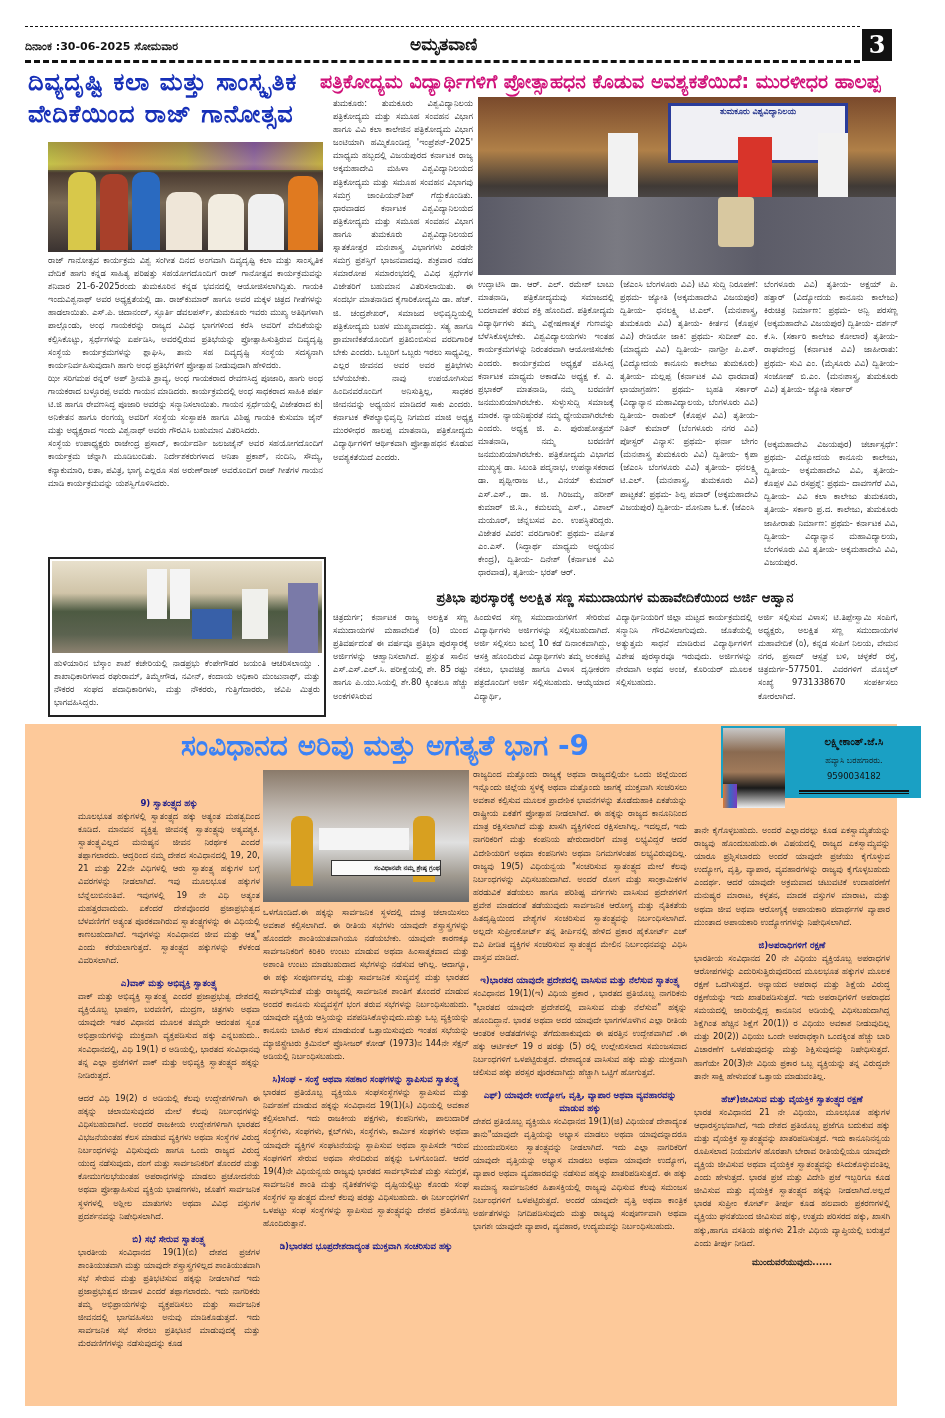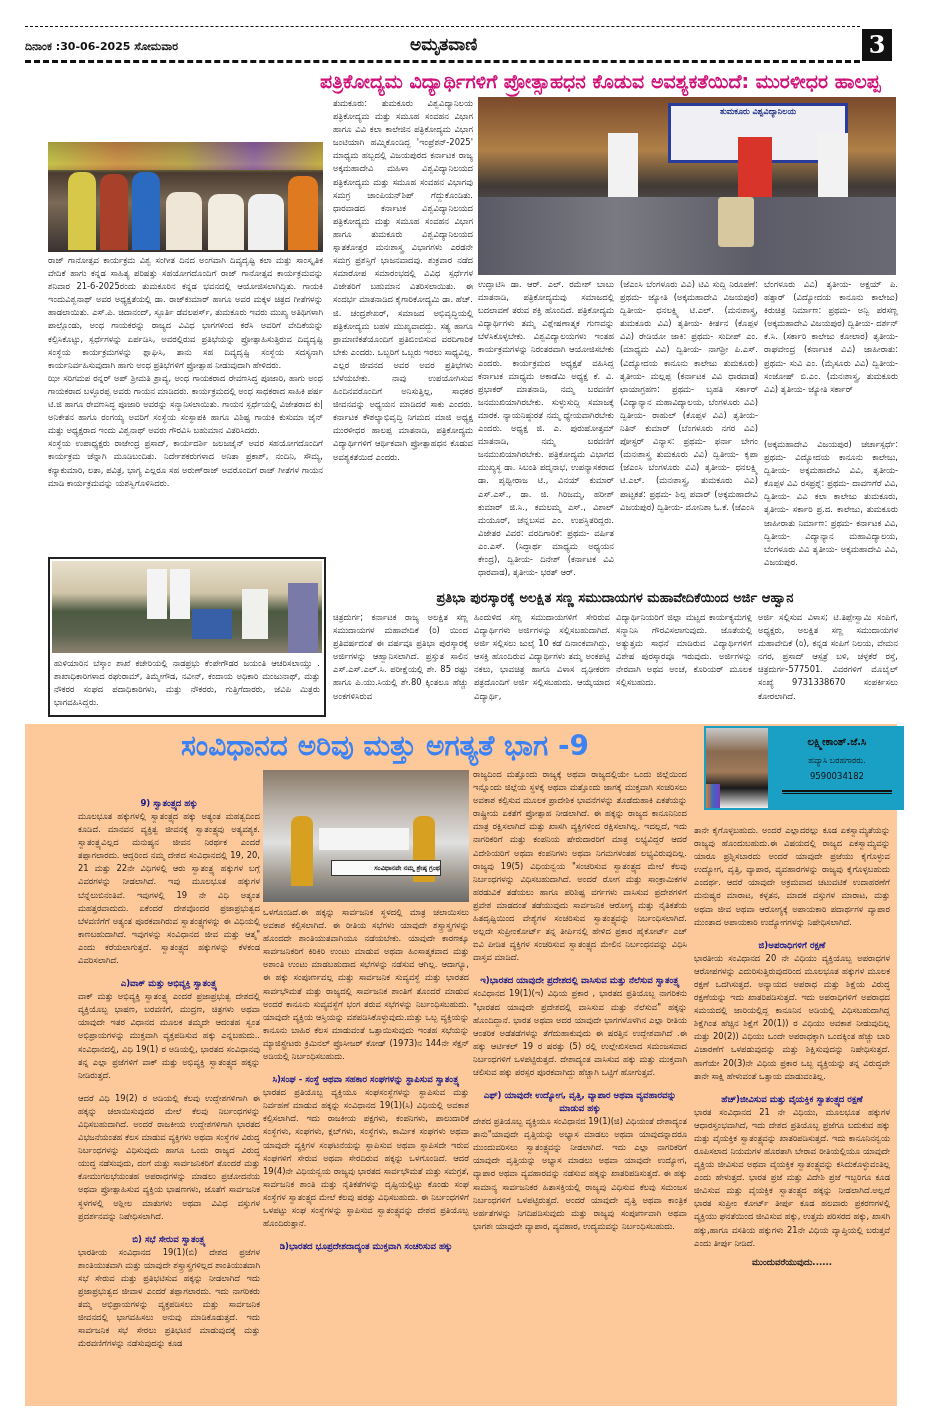--- a/index.html
+++ b/index.html
@@ -24,20 +24,22 @@
 </head>
 <body>
 
 <div class="dash" style="left:25px; top:26px; width:835px; border-top-width:1px;"></div>
 <div class="abs masthead-date">ದಿನಾಂಕ :30-06-2025 ಸೋಮವಾರ</div>
 <div class="abs masthead-title">ಅಮೃತವಾಣಿ</div>
 <div class="abs page-no">3</div>
 <div class="dash" style="left:25px; top:60px; width:835px;"></div>
 
 <div class="abs hl-blue" style="left:28px; top:66px; width:300px;">
+  <div>ದಿವ್ಯದೃಷ್ಟಿ ಕಲಾ ಮತ್ತು ಸಾಂಸ್ಕೃತಿಕ</div>
+  <div>ವೇದಿಕೆಯಿಂದ ರಾಜ್ ಗಾನೋತ್ಸವ</div>
 </div>
 
 <div class="abs photo" style="left:48px; top:142px; width:275px; height:110px; background: linear-gradient(180deg,#2c3a24 0%,#5f7a3a 10%, #9ab64a 20%, #4a3a30 28%, #7a6a56 55%, #3a3230 100%);" title="ರಾಜ್ ಗಾನೋತ್ಸವ ವೇದಿಕೆಯಲ್ಲಿ ಗಣ್ಯರು">
   <div style="position:absolute;left:0;top:0;width:100%;height:28px;background:linear-gradient(90deg,#d6c84a,#e48a4a,#c7a050,#9b5ac0,#d7b040);opacity:.7"></div>
   <div style="position:absolute;left:20px;top:30px;width:28px;height:78px;background:#d8c84a;border-radius:10px 10px 0 0"></div>
   <div style="position:absolute;left:52px;top:32px;width:28px;height:76px;background:#a8402a;border-radius:10px 10px 0 0"></div>
   <div style="position:absolute;left:84px;top:30px;width:28px;height:78px;background:#2a6ac0;border-radius:10px 10px 0 0"></div>
   <div style="position:absolute;left:118px;top:50px;width:36px;height:58px;background:#efe6d8;border-radius:10px 10px 0 0"></div>
   <div style="position:absolute;left:160px;top:52px;width:36px;height:56px;background:#f2ece0;border-radius:10px 10px 0 0"></div>
   <div style="position:absolute;left:200px;top:52px;width:36px;height:56px;background:#f0f0f0;border-radius:10px 10px 0 0"></div>
@@ -76,28 +78,28 @@
 </div>
 
 <div class="abs txt" style="left:478px; top:278px; width:136px; height:308px;">ಉದ್ಘಾಟಿಸಿ ಡಾ. ಆರ್. ಎಲ್. ರಮೇಶ್ ಬಾಬು ಮಾತನಾಡಿ, ಪತ್ರಿಕೋದ್ಯಮವು ಸಮಾಜದಲ್ಲಿ ಬದಲಾವಣೆ ತರುವ ಶಕ್ತಿ ಹೊಂದಿದೆ. ಪತ್ರಿಕೋದ್ಯಮ ವಿದ್ಯಾರ್ಥಿಗಳು ತಮ್ಮ ವಿಶ್ಲೇಷಣಾತ್ಮಕ ಗುಣವನ್ನು ಬೆಳೆಸಿಕೊಳ್ಳಬೇಕು. ವಿಶ್ವವಿದ್ಯಾಲಯಗಳು ಇಂತಹ ಕಾರ್ಯಕ್ರಮಗಳನ್ನು ನಿರಂತರವಾಗಿ ಆಯೋಜಿಸಬೇಕು ಎಂದರು. ಕಾರ್ಯಕ್ರಮದ ಅಧ್ಯಕ್ಷತೆ ವಹಿಸಿದ್ದ ಕರ್ನಾಟಕ ಮಾಧ್ಯಮ ಅಕಾಡೆಮಿ ಅಧ್ಯಕ್ಷ ಕೆ. ವಿ. ಪ್ರಭಾಕರ್ ಮಾತನಾಡಿ, ನಮ್ಮ ಬರವಣಿಗೆ ಜನಮುಖಿಯಾಗಿರಬೇಕು. ಸುಳ್ಳುಸುದ್ದಿ ಸಮಾಜಕ್ಕೆ ಮಾರಕ. ನ್ಯಾಯನಿಷ್ಠುರತೆ ನಮ್ಮ ಧ್ಯೇಯವಾಗಿರಬೇಕು ಎಂದರು. ಅಧ್ಯಕ್ಷ ಜಿ. ಎ. ಪುರುಷೋತ್ತಮ್ ಮಾತನಾಡಿ, ನಮ್ಮ ಬರವಣಿಗೆ ಜನಮುಖಿಯಾಗಿರಬೇಕು. ಪತ್ರಿಕೋದ್ಯಮ ವಿಭಾಗದ ಮುಖ್ಯಸ್ಥ ಡಾ. ಸಿಬಂತಿ ಪದ್ಮನಾಭ, ಉಪನ್ಯಾಸಕರಾದ ಡಾ. ಪೃಥ್ವೀರಾಜ ಟಿ., ವಿನಯ್ ಕುಮಾರ್ ಎಸ್.ಎಸ್., ಡಾ. ಜಿ. ಗಿರಿಜಮ್ಮ, ಹರೀಶ್ ಕುಮಾರ್ ಜಿ.ಸಿ., ಕಮಲಮ್ಮ ಎಸ್., ವಿಶಾಲ್ ಮಯೂರ್, ಚೆನ್ನಬಸವ ಎಂ. ಉಪಸ್ಥಿತರಿದ್ದರು. ವಿಜೇತರ ವಿವರ: ವರದಿಗಾರಿಕೆ: ಪ್ರಥಮ- ವರ್ಷಿತ ಎಂ.ಎಸ್. (ಸಿದ್ಧಾರ್ಥ ಮಾಧ್ಯಮ ಅಧ್ಯಯನ ಕೇಂದ್ರ), ದ್ವಿತೀಯ- ದಿನೇಶ್ (ಕರ್ನಾಟಕ ವಿವಿ ಧಾರವಾಡ), ತೃತೀಯ- ಭರತ್ ಆರ್.</div>
 <div class="abs txt" style="left:620px; top:278px; width:138px; height:308px;">(ಜೆಎಂಸಿ ಬೆಂಗಳೂರು ವಿವಿ) ಟಿವಿ ಸುದ್ದಿ ನಿರೂಪಣೆ: ಪ್ರಥಮ- ಜ್ಯೋತಿ (ಅಕ್ಕಮಹಾದೇವಿ ವಿಜಯಪುರ) ದ್ವಿತೀಯ- ಧನಲಕ್ಷ್ಮಿ ಟಿ.ಎಲ್. (ಮನಃಶಾಸ್ತ್ರ, ತುಮಕೂರು ವಿವಿ) ತೃತೀಯ- ಕೀರ್ತನ (ಕೊಪ್ಪಳ ವಿವಿ) ರೇಡಿಯೋ ಜಾಕಿ: ಪ್ರಥಮ- ಸುದೀಪ್ ಎಂ. (ಮಾಧ್ಯಮ ವಿವಿ) ದ್ವಿತೀಯ- ನಾಗಶ್ರೀ ಪಿ.ಎಸ್. (ವಿದ್ಯೋದಯ ಕಾನೂನು ಕಾಲೇಜು ತುಮಕೂರು) ತೃತೀಯ- ಮಲ್ಲಪ್ಪ (ಕರ್ನಾಟಕ ವಿವಿ ಧಾರವಾಡ) ಛಾಯಾಗ್ರಹಣ: ಪ್ರಥಮ- ಬೃಹತಿ ಸರ್ಕಾರ್ (ವಿದ್ಯಾನ್ಯಾನ ಮಹಾವಿದ್ಯಾಲಯ, ಬೆಂಗಳೂರು ವಿವಿ) ದ್ವಿತೀಯ- ರಾಹುಲ್ (ಕೊಪ್ಪಳ ವಿವಿ) ತೃತೀಯ- ನಿತಿನ್ ಕುಮಾರ್ (ಬೆಂಗಳೂರು ನಗರ ವಿವಿ) ಪೋಸ್ಟರ್ ವಿನ್ಯಾಸ: ಪ್ರಥಮ- ಫರ್ನಾ ಬೇಗಂ (ಮನಃಶಾಸ್ತ್ರ ತುಮಕೂರು ವಿವಿ) ದ್ವಿತೀಯ- ಕೃಪಾ (ಜೆಎಂಸಿ ಬೆಂಗಳೂರು ವಿವಿ) ತೃತೀಯ- ಧನಲಕ್ಷ್ಮಿ ಟಿ.ಎಲ್. (ಮನಃಶಾಸ್ತ್ರ, ತುಮಕೂರು ವಿವಿ) ಪಾಟ್ಟಕತೆ: ಪ್ರಥಮ- ಶಿಲ್ಪ ಪವಾರ್ (ಅಕ್ಕಮಹಾದೇವಿ ವಿಜಯಪುರ) ದ್ವಿತೀಯ- ಮೋನಿಶಾ ಓ.ಕೆ. (ಜೆಎಂಸಿ</div>
 <div class="abs txt" style="left:764px; top:278px; width:134px; height:130px;">ಬೆಂಗಳೂರು ವಿವಿ) ತೃತೀಯ- ಅಕ್ಷಯ್ ಪಿ. ಹತ್ತಾರ್ (ವಿದ್ಯೋದಯ ಕಾನೂನು ಕಾಲೇಜು) ಕಿರುಚಿತ್ರ ನಿರ್ಮಾಣ: ಪ್ರಥಮ- ಅನ್ವಿ ಪರಸಣ್ಣ (ಅಕ್ಕಮಹಾದೇವಿ ವಿಜಯಪುರ) ದ್ವಿತೀಯ- ದರ್ಶನ್ ಕೆ.ಸಿ. (ಸರ್ಕಾರಿ ಕಾಲೇಜು ಕೋಲಾರ) ತೃತೀಯ- ರಾಘವೇಂದ್ರ (ಕರ್ನಾಟಕ ವಿವಿ) ಜಾಹೀರಾತು: ಪ್ರಥಮ- ಸುವಿ ಎಂ. (ಮೈಸೂರು ವಿವಿ) ದ್ವಿತೀಯ- ಸಂಜೋಷ್ ಬಿ.ಎಂ. (ಮನಃಶಾಸ್ತ್ರ, ತುಮಕೂರು ವಿವಿ) ತೃತೀಯ- ಜ್ಯೋತಿ ಸರ್ಕಾರ್</div>
 <div class="abs txt" style="left:764px; top:438px; width:134px; height:148px;">(ಅಕ್ಕಮಹಾದೇವಿ ವಿಜಯಪುರ) ಚರ್ಚಾಸ್ಪರ್ಧೆ: ಪ್ರಥಮ- ವಿದ್ಯೋದಯ ಕಾನೂನು ಕಾಲೇಜು, ದ್ವಿತೀಯ- ಅಕ್ಕಮಹಾದೇವಿ ವಿವಿ, ತೃತೀಯ- ಕೊಪ್ಪಳ ವಿವಿ ರಸಪ್ರಶ್ನೆ: ಪ್ರಥಮ- ದಾವಣಗೆರೆ ವಿವಿ, ದ್ವಿತೀಯ- ವಿವಿ ಕಲಾ ಕಾಲೇಜು ತುಮಕೂರು, ತೃತೀಯ- ಸರ್ಕಾರಿ ಪ್ರ.ದ. ಕಾಲೇಜು, ತುಮಕೂರು ಜಾಹೀರಾತು ನಿರ್ಮಾಣ: ಪ್ರಥಮ- ಕರ್ನಾಟಕ ವಿವಿ, ದ್ವಿತೀಯ- ವಿದ್ಯಾನ್ಯಾನ ಮಹಾವಿದ್ಯಾಲಯ, ಬೆಂಗಳೂರು ವಿವಿ ತೃತೀಯ- ಅಕ್ಕಮಹಾದೇವಿ ವಿವಿ, ವಿಜಯಪುರ.</div>
 
 <div class="abs" style="left:330px; top:590px; width:570px; text-align:center; font-size:13px; font-weight:bold; color:#111; white-space:nowrap;">ಪ್ರತಿಭಾ ಪುರಸ್ಕಾರಕ್ಕೆ ಅಲಕ್ಷಿತ ಸಣ್ಣ ಸಮುದಾಯಗಳ ಮಹಾವೇದಿಕೆಯಿಂದ ಅರ್ಜಿ ಆಹ್ವಾನ</div>
 <div class="abs txt" style="left:333px; top:611px; width:135px; height:100px;">ಚಿತ್ರದುರ್ಗ; ಕರ್ನಾಟಕ ರಾಜ್ಯ ಅಲಕ್ಷಿತ ಸಣ್ಣ ಸಮುದಾಯಗಳ ಮಹಾವೇದಿಕೆ (ರಿ) ಯಿಂದ ಪ್ರತಿವರ್ಷದಂತೆ ಈ ವರ್ಷವೂ ಪ್ರತಿಭಾ ಪುರಸ್ಕಾರಕ್ಕೆ ಅರ್ಜಿಗಳನ್ನು ಆಹ್ವಾನಿಸಲಾಗಿದೆ. ಪ್ರಸ್ತುತ ಸಾಲಿನ ಎಸ್.ಎಸ್.ಎಲ್.ಸಿ. ಪರೀಕ್ಷೆಯಲ್ಲಿ ಶೇ. 85 ರಷ್ಟು ಹಾಗೂ ಪಿ.ಯು.ಸಿಯಲ್ಲಿ ಶೇ.80 ಕ್ಕಿಂತಲೂ ಹೆಚ್ಚು ಅಂಕಗಳಿಸಿರುವ</div>
 <div class="abs txt" style="left:474px; top:611px; width:136px; height:100px;">ಹಿಂದುಳಿದ ಸಣ್ಣ ಸಮುದಾಯಗಳಿಗೆ ಸೇರಿರುವ ವಿದ್ಯಾರ್ಥಿಗಳು ಅರ್ಜಿಗಳನ್ನು ಸಲ್ಲಿಸಬಹುದಾಗಿದೆ. ಅರ್ಜಿ ಸಲ್ಲಿಸಲು ಜುಲೈ 10 ಕಡೆ ದಿನಾಂಕವಾಗಿದ್ದು, ಆಸಕ್ತಿ ಹೊಂದಿರುವ ವಿದ್ಯಾರ್ಥಿಗಳು ತಮ್ಮ ಅಂಕಪಟ್ಟಿ ನಕಲು, ಭಾವಚಿತ್ರ ಹಾಗೂ ವಿಳಾಸ ದೃಢೀಕರಣ ಪತ್ರದೊಂದಿಗೆ ಅರ್ಜಿ ಸಲ್ಲಿಸಬಹುದು. ಆಯ್ಕೆಯಾದ ವಿದ್ಯಾರ್ಥಿ,</div>
-<div class="abs txt" style="left:616px; top:611px; width:136px; height:100px;">ವಿದ್ಯಾರ್ಥಿನಿಯರಿಗೆ ಜಿಲ್ಲಾ ಮಟ್ಟದ ಕಾರ್ಯಕ್ಯಮಗಳ್ಲಿ ಸನ್ಮಾನಿಸಿ ಗೌರವಿಸಲಾಗುವುದು. ಜೊತೆಯಲ್ಲಿ ಅತ್ಯುತ್ತಮ ಸಾಧನೆ ಮಾಡಿರುವ ವಿದ್ಯಾರ್ಥಿಗಳಿಗೆ ವಿಶೇಷ ಪುರಸ್ಕಾರವೂ ಇರುವುದು. ಅರ್ಜಿಗಳನ್ನು ನೇರವಾಗಿ ಅಥವ ಅಂಚೆ, ಕೊರಿಯರ್ ಮೂಲಕ ಸಲ್ಲಿಸಬಹುದು.</div>
+<div class="abs txt" style="left:616px; top:611px; width:136px; height:100px;">ವಿದ್ಯಾರ್ಥಿನಿಯರಿಗೆ ಜಿಲ್ಲಾ ಮಟ್ಟದ ಕಾರ್ಯಕ್ರಮದಲ್ಲಿ ಸನ್ಮಾನಿಸಿ ಗೌರವಿಸಲಾಗುವುದು. ಜೊತೆಯಲ್ಲಿ ಅತ್ಯುತ್ತಮ ಸಾಧನೆ ಮಾಡಿರುವ ವಿದ್ಯಾರ್ಥಿಗಳಿಗೆ ವಿಶೇಷ ಪುರಸ್ಕಾರವೂ ಇರುವುದು. ಅರ್ಜಿಗಳನ್ನು ನೇರವಾಗಿ ಅಥವ ಅಂಚೆ, ಕೊರಿಯರ್ ಮೂಲಕ ಸಲ್ಲಿಸಬಹುದು.</div>
 <div class="abs txt" style="left:758px; top:611px; width:140px; height:100px;">ಅರ್ಜಿ ಸಲ್ಲಿಸುವ ವಿಳಾಸ; ಟಿ.ತಿಪ್ಪೇಸ್ವಾಮಿ ಸಂಪಿಗೆ, ಅಧ್ಯಕ್ಷರು, ಅಲಕ್ಷಿತ ಸಣ್ಣ ಸಮುದಾಯಗಳ ಮಹಾವೇದಿಕೆ (ರಿ), ಕನ್ನಡ ಸಂಪಿಗೆ ನಿಲಯ, ವೇಮನ ನಗರ, ಪ್ರಸಾದ್ ಆಸ್ಪತ್ರೆ ಬಳಿ, ಚಳ್ಳಕೆರೆ ರಸ್ತೆ, ಚಿತ್ರದುರ್ಗ-577501. ವಿವರಗಳಿಗೆ ಮೊಬೈಲ್ ಸಂಖ್ಯೆ 9731338670 ಸಂಪರ್ಕಿಸಲು ಕೋರಲಾಗಿದೆ.</div>
 
 <div class="abs orange" style="left:25px; top:724px; width:872px; height:682px;"></div>
 
 <div class="abs" style="left:80px; top:726px; width:610px; text-align:center; color:#3b82f6; font-size:28px; font-weight:bold; line-height:40px;">ಸಂವಿಧಾನದ ಅರಿವು ಮತ್ತು ಅಗತ್ಯತೆ ಭಾಗ -9</div>
 
-<div class="abs" style="left:704px; top:726px; width:200px; height:84px; background:#1aa0c4;">
+<div class="abs" style="left:721px; top:726px; width:200px; height:72px; background:#1aa0c4;">
   <div style="position:absolute;left:2px;top:2px;width:62px;height:80px;background:linear-gradient(180deg,#c8c8c8 0%,#8a6a50 30%,#a07a5a 55%,#1a1a1a 75%,#f0f0f0 100%);">
     <div style="position:absolute;left:0;bottom:0;width:14px;height:24px;background:linear-gradient(90deg,#e07a30,#3a6ac0,#7a3ac0)"></div>
   </div>
   <div style="position:absolute;left:70px;top:10px;width:126px;text-align:center;font-size:10px;font-weight:bold;color:#111;">ಲಕ್ಷ್ಮೀಕಾಂತ್.ಜೆ.ಸಿ</div>
   <div style="position:absolute;left:70px;top:30px;width:126px;text-align:center;font-size:8px;color:#111;">ಹವ್ಯಾಸಿ ಬರಹಗಾರರು.</div>
   <div style="position:absolute;left:70px;top:45px;width:126px;text-align:center;font-size:8.5px;color:#111;">9590034182</div>
   <div style="position:absolute;left:78px;top:64px;width:110px;height:4px;border-top:2px solid #111;border-bottom:1px solid #111;"></div>
 </div>
 
 <div class="abs txt" style="left:78px; top:797px; width:182px; height:610px;">

